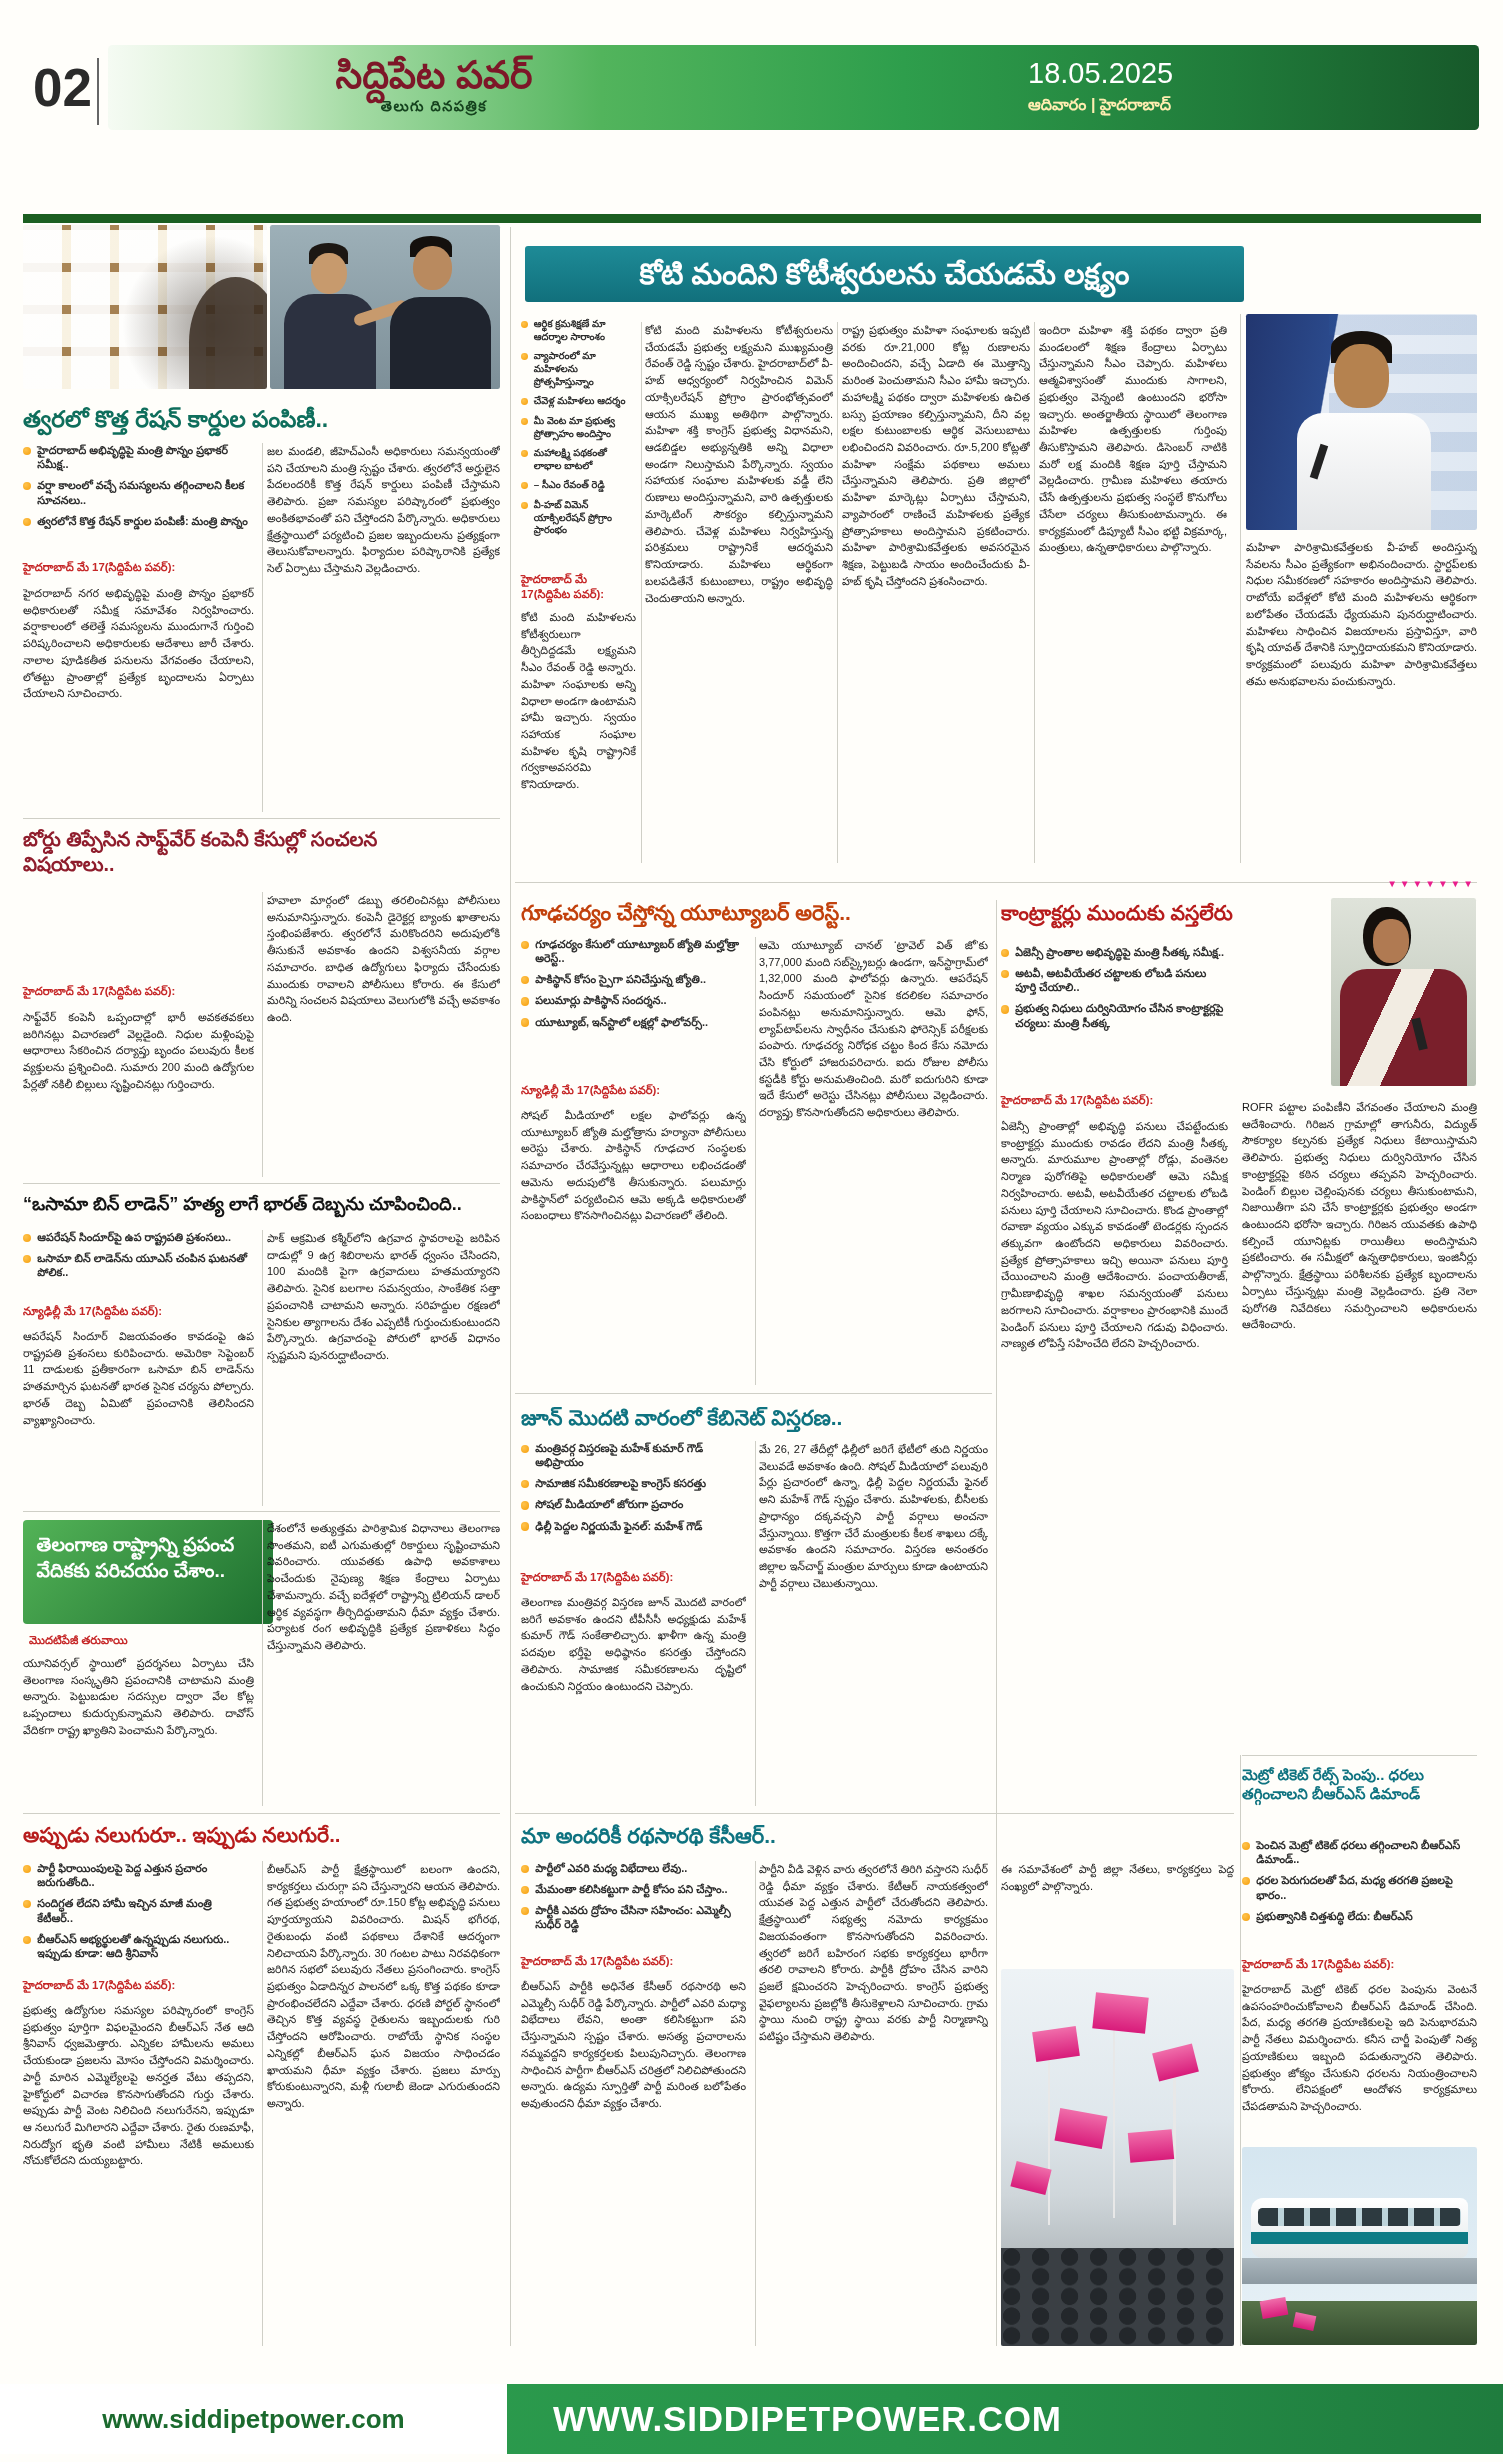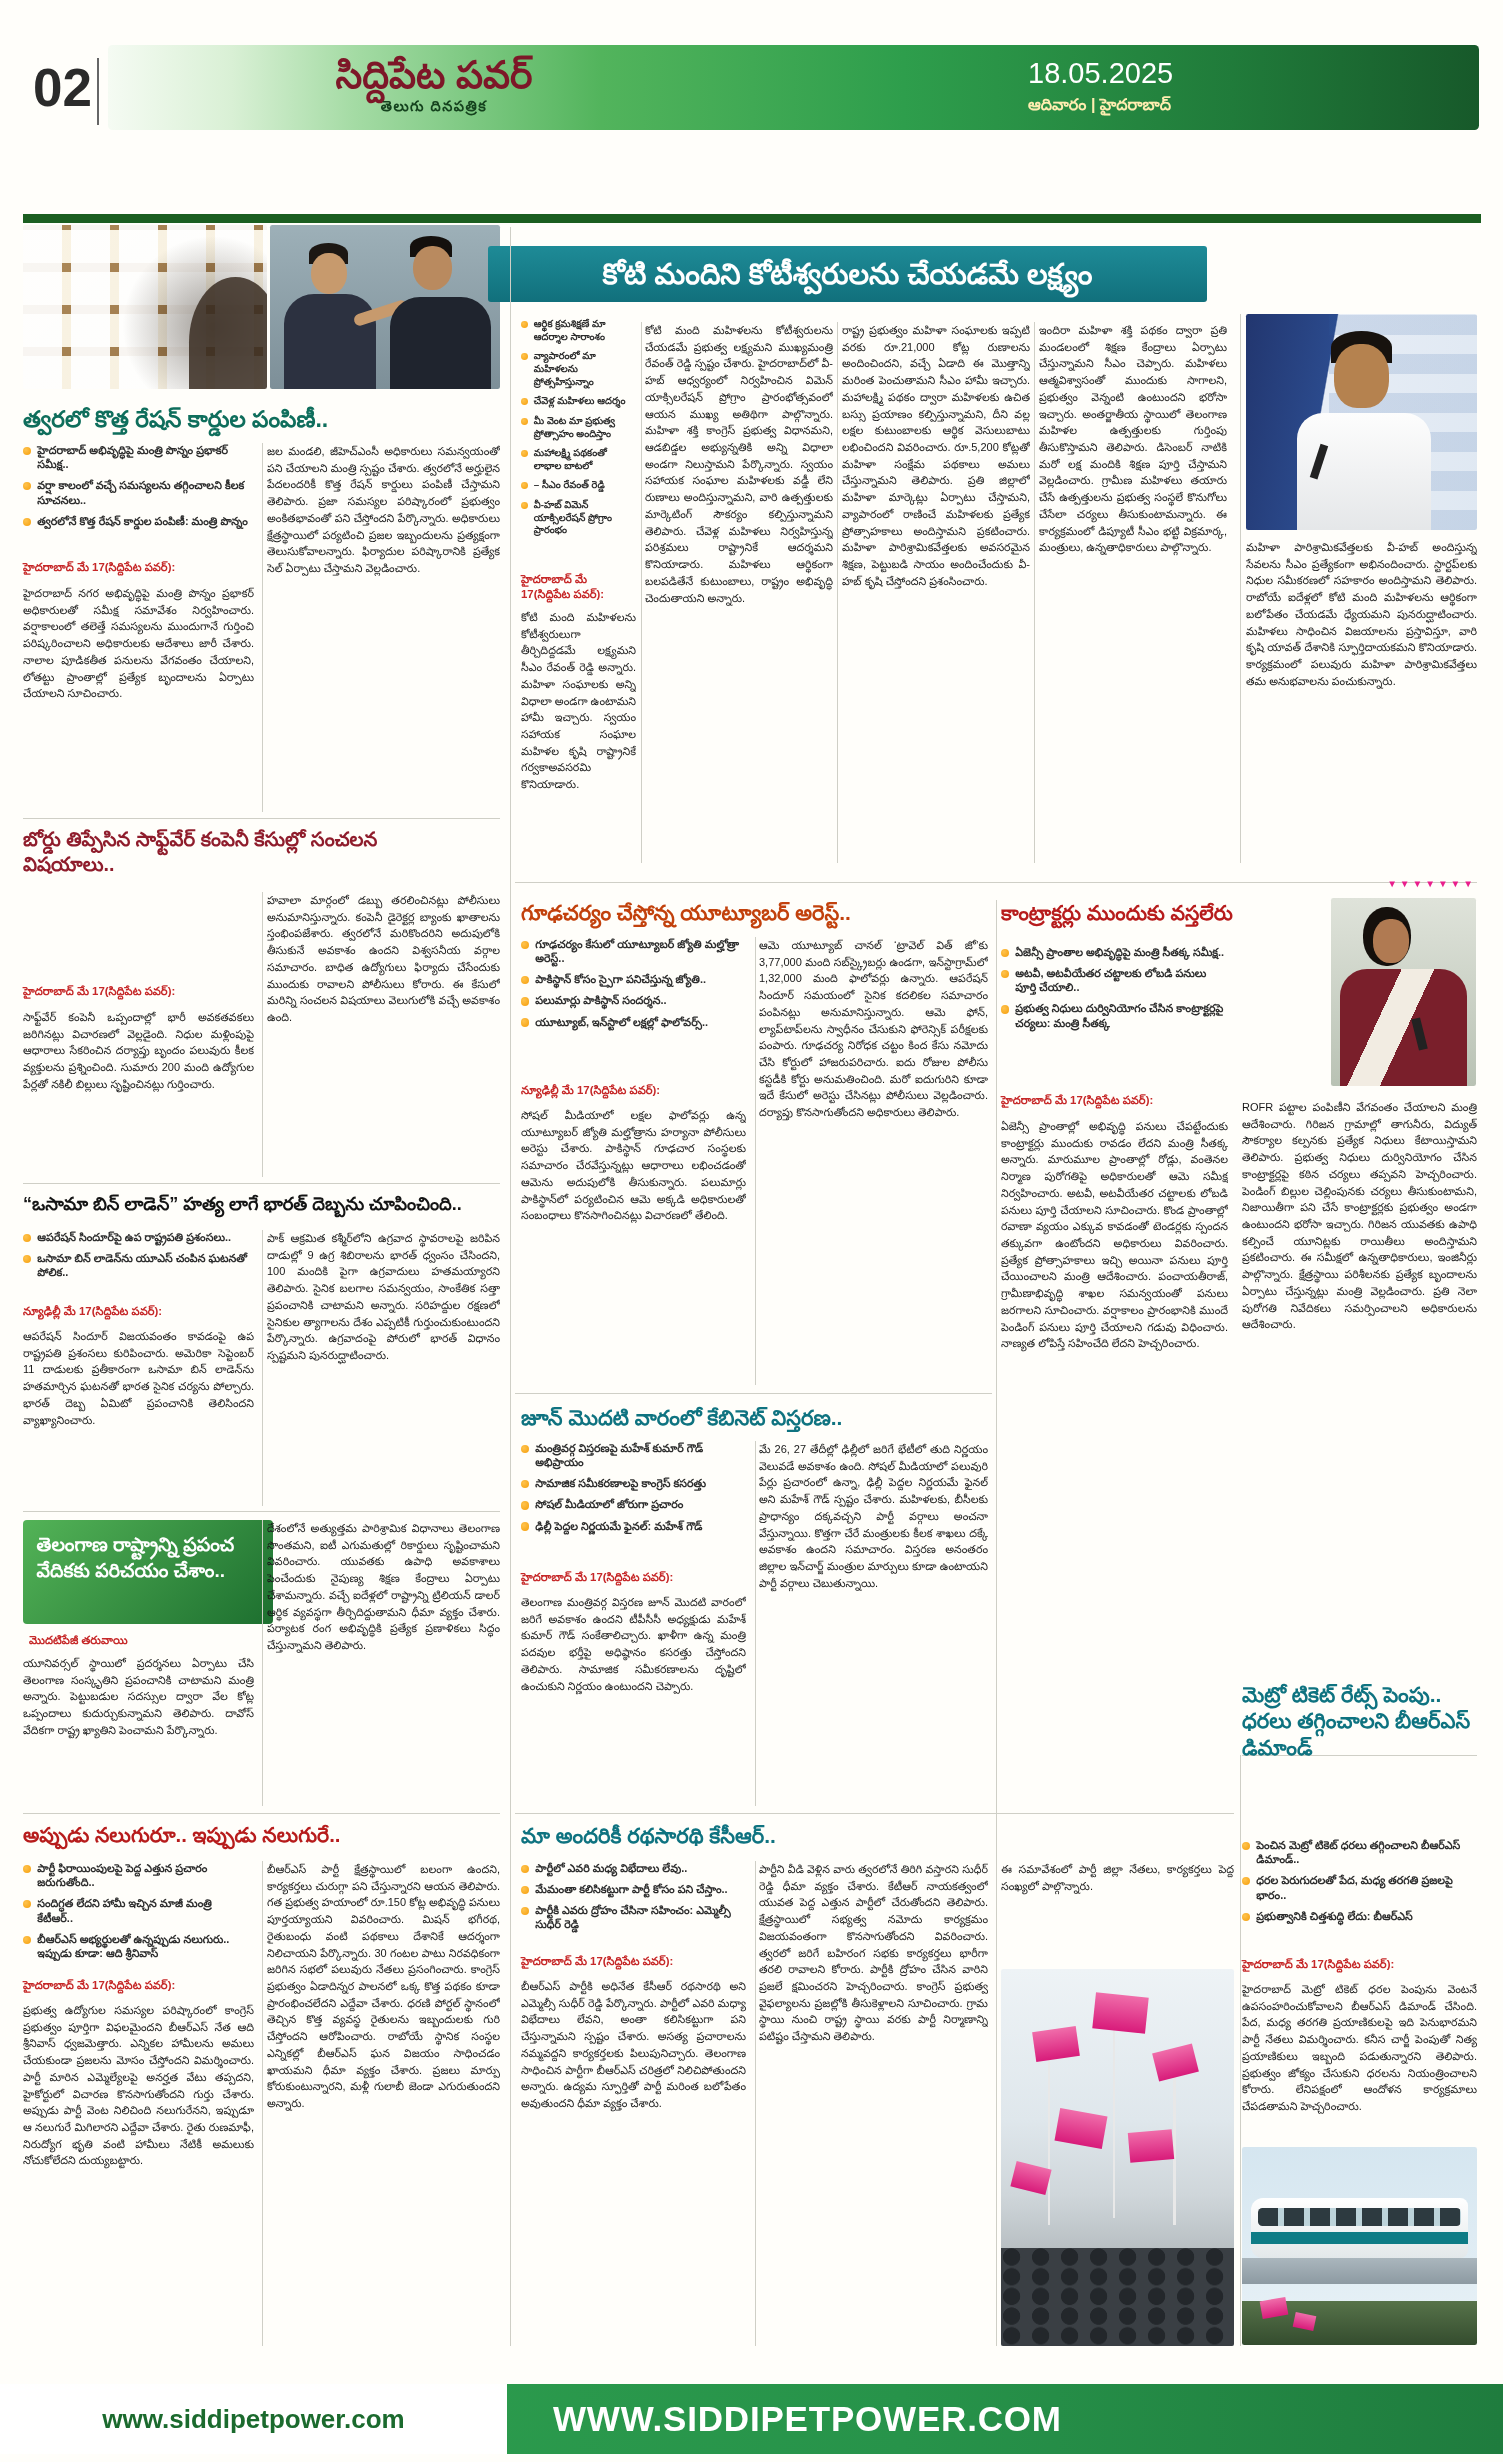--- a/index.html
+++ b/index.html
@@ -176,21 +176,21 @@
       </li>
     <li class="bullet">
         <span class="b-dot"></span>
         <span class="b-txt">బీఆర్ఎస్ అభ్యర్థులతో ఉన్నప్పుడు నలుగురు.. ఇప్పుడు కూడా: ఆది శ్రీనివాస్</span>
       </li>
   </ul>
   <div class="abs dateline" style="left:23px;top:1978px;width:227px">హైదరాబాద్ మే 17(సిద్దిపేట పవర్):</div>
   <div class="abs bodycol" style="left:23px;top:2002px;width:231px;height:344px">ప్రభుత్వ ఉద్యోగుల సమస్యల పరిష్కారంలో కాంగ్రెస్ ప్రభుత్వం పూర్తిగా విఫలమైందని బీఆర్ఎస్ నేత ఆది శ్రీనివాస్ ధ్వజమెత్తారు. ఎన్నికల హామీలను అమలు చేయకుండా ప్రజలను మోసం చేస్తోందని విమర్శించారు. పార్టీ మారిన ఎమ్మెల్యేలపై అనర్హత వేటు తప్పదని, హైకోర్టులో విచారణ కొనసాగుతోందని గుర్తు చేశారు. అప్పుడు పార్టీ వెంట నిలిచింది నలుగురేనని, ఇప్పుడూ ఆ నలుగురే మిగిలారని ఎద్దేవా చేశారు. రైతు రుణమాఫీ, నిరుద్యోగ భృతి వంటి హామీలు నేటికీ అమలుకు నోచుకోలేదని దుయ్యబట్టారు.</div>
   <div class="abs bodycol" style="left:267px;top:1861px;width:233px;height:485px">బీఆర్ఎస్ పార్టీ క్షేత్రస్థాయిలో బలంగా ఉందని, కార్యకర్తలు చురుగ్గా పని చేస్తున్నారని ఆయన తెలిపారు. గత ప్రభుత్వ హయాంలో రూ.150 కోట్ల అభివృద్ధి పనులు పూర్తయ్యాయని వివరించారు. మిషన్ భగీరథ, రైతుబంధు వంటి పథకాలు దేశానికే ఆదర్శంగా నిలిచాయని పేర్కొన్నారు. 30 గంటల పాటు నిరవధికంగా జరిగిన సభలో పలువురు నేతలు ప్రసంగించారు. కాంగ్రెస్ ప్రభుత్వం ఏడాదిన్నర పాలనలో ఒక్క కొత్త పథకం కూడా ప్రారంభించలేదని ఎద్దేవా చేశారు. ధరణి పోర్టల్ స్థానంలో తెచ్చిన కొత్త వ్యవస్థ రైతులను ఇబ్బందులకు గురి చేస్తోందని ఆరోపించారు. రాబోయే స్థానిక సంస్థల ఎన్నికల్లో బీఆర్ఎస్ ఘన విజయం సాధించడం ఖాయమని ధీమా వ్యక్తం చేశారు. ప్రజలు మార్పు కోరుకుంటున్నారని, మళ్లీ గులాబీ జెండా ఎగురుతుందని అన్నారు.</div>
 
-  <div class="abs head-xl" style="left:488px;top:246px;width:719px;height:56px">కోటి మందిని కోటీశ్వరులను చేయడమే లక్ష్యం</div>
+  <div class="abs head-xl" style="left:525px;top:246px;width:719px;height:56px">కోటి మందిని కోటీశ్వరులను చేయడమే లక్ష్యం</div>
   <ul class="abs bullets bullets-sm" style="left:521px;top:318px;width:115px;height:250px">
     <li class="bullet">
         <span class="b-dot"></span>
         <span class="b-txt">ఆర్థిక క్రమశిక్షణే మా ఆదర్శాల సారాంశం</span>
       </li>
     <li class="bullet">
         <span class="b-dot"></span>
         <span class="b-txt">వ్యాపారంలో మా మహిళలను ప్రోత్సహిస్తున్నాం</span>
       </li>
     <li class="bullet">
@@ -333,21 +333,21 @@
     <li class="bullet">
         <span class="b-dot"></span>
         <span class="b-txt">ప్రభుత్వ నిధులు దుర్వినియోగం చేసిన కాంట్రాక్టర్లపై చర్యలు: మంత్రి సీతక్క</span>
       </li>
   </ul>
   <div class="abs dateline" style="left:1001px;top:1093px;width:227px">హైదరాబాద్ మే 17(సిద్దిపేట పవర్):</div>
   <div class="abs bodycol" style="left:1001px;top:1118px;width:227px;height:687px">ఏజెన్సీ ప్రాంతాల్లో అభివృద్ధి పనులు చేపట్టేందుకు కాంట్రాక్టర్లు ముందుకు రావడం లేదని మంత్రి సీతక్క అన్నారు. మారుమూల ప్రాంతాల్లో రోడ్లు, వంతెనల నిర్మాణ పురోగతిపై అధికారులతో ఆమె సమీక్ష నిర్వహించారు. అటవీ, అటవీయేతర చట్టాలకు లోబడి పనులు పూర్తి చేయాలని సూచించారు. కొండ ప్రాంతాల్లో రవాణా వ్యయం ఎక్కువ కావడంతో టెండర్లకు స్పందన తక్కువగా ఉంటోందని అధికారులు వివరించారు. ప్రత్యేక ప్రోత్సాహకాలు ఇచ్చి అయినా పనులు పూర్తి చేయించాలని మంత్రి ఆదేశించారు. పంచాయతీరాజ్, గ్రామీణాభివృద్ధి శాఖల సమన్వయంతో పనులు జరగాలని సూచించారు. వర్షాకాలం ప్రారంభానికి ముందే పెండింగ్ పనులు పూర్తి చేయాలని గడువు విధించారు. నాణ్యత లోపిస్తే సహించేది లేదని హెచ్చరించారు.</div>
   <div class="abs bodycol" style="left:1242px;top:1099px;width:235px;height:651px">ROFR పట్టాల పంపిణీని వేగవంతం చేయాలని మంత్రి ఆదేశించారు. గిరిజన గ్రామాల్లో తాగునీరు, విద్యుత్ సౌకర్యాల కల్పనకు ప్రత్యేక నిధులు కేటాయిస్తామని తెలిపారు. ప్రభుత్వ నిధులు దుర్వినియోగం చేసిన కాంట్రాక్టర్లపై కఠిన చర్యలు తప్పవని హెచ్చరించారు. పెండింగ్ బిల్లుల చెల్లింపునకు చర్యలు తీసుకుంటామని, నిజాయితీగా పని చేసే కాంట్రాక్టర్లకు ప్రభుత్వం అండగా ఉంటుందని భరోసా ఇచ్చారు. గిరిజన యువతకు ఉపాధి కల్పించే యూనిట్లకు రాయితీలు అందిస్తామని ప్రకటించారు. ఈ సమీక్షలో ఉన్నతాధికారులు, ఇంజినీర్లు పాల్గొన్నారు. క్షేత్రస్థాయి పరిశీలనకు ప్రత్యేక బృందాలను ఏర్పాటు చేస్తున్నట్లు మంత్రి వెల్లడించారు. ప్రతి నెలా పురోగతి నివేదికలు సమర్పించాలని అధికారులను ఆదేశించారు.</div>
 
   <div class="hrule" style="left:1242px;top:1755px;width:235px"></div>
-  <div class="abs head-a c-teal2" style="left:1242px;top:1682px;width:235px;font-size:21px">మెట్రో టికెట్ రేట్స్ పెంపు.. ధరలు తగ్గించాలని బీఆర్ఎస్ డిమాండ్</div>
+  <div class="abs head-a c-teal2" style="left:1242px;top:1766px;width:235px;font-size:15px">మెట్రో టికెట్ రేట్స్ పెంపు.. ధరలు తగ్గించాలని బీఆర్ఎస్ డిమాండ్</div>
   <ul class="abs bullets" style="left:1242px;top:1838px;width:235px;height:114px">
     <li class="bullet">
         <span class="b-dot"></span>
         <span class="b-txt">పెంచిన మెట్రో టికెట్ ధరలు తగ్గించాలని బీఆర్ఎస్ డిమాండ్..</span>
       </li>
     <li class="bullet">
         <span class="b-dot"></span>
         <span class="b-txt">ధరల పెరుగుదలతో పేద, మధ్య తరగతి ప్రజలపై భారం..</span>
       </li>
     <li class="bullet">

